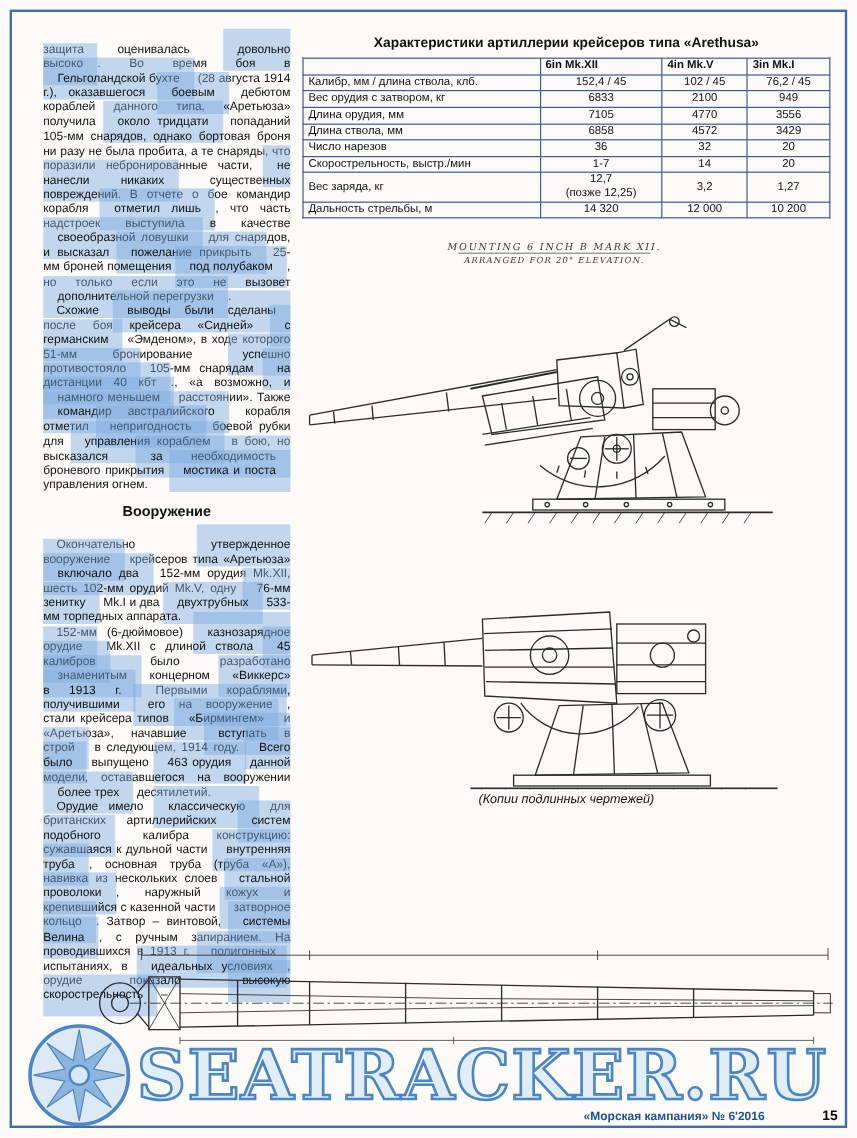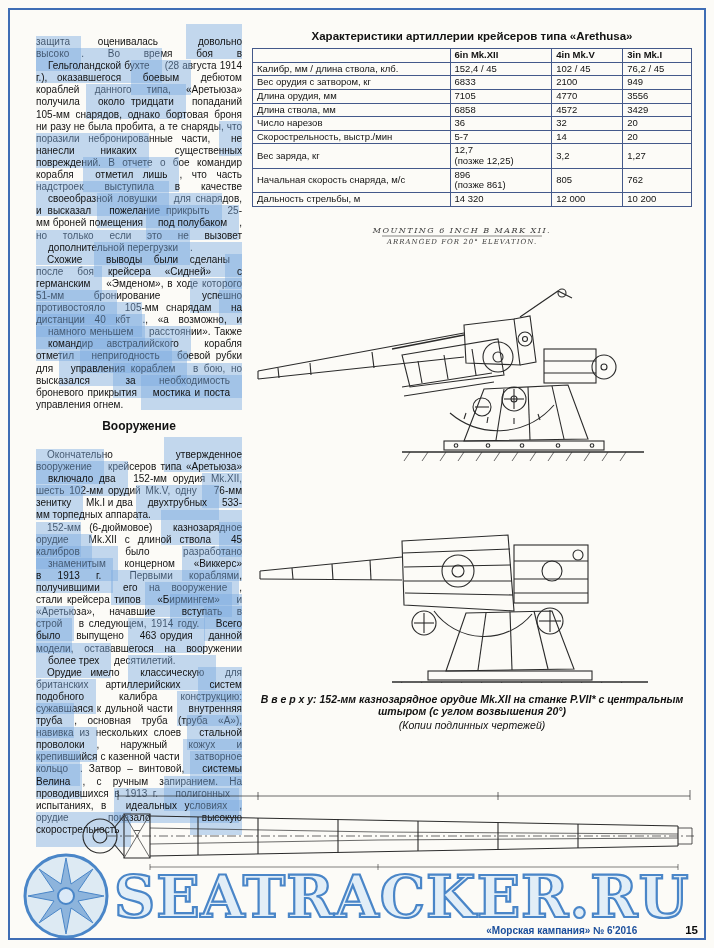--- a/index.html
+++ b/index.html
@@ -10,21 +10,21 @@
   .col-left p{text-indent:11px}
   .col-left p.noindent{text-indent:0}
   .col-left h3{text-align:center;font-size:12px;margin:9px 0 17px;text-indent:0;font-weight:bold}
   mark{background:rgba(125,170,225,.45);color:inherit;padding:12px}
   .col-right{position:absolute;left:252px;top:30px;width:440px;z-index:2}
   .tbl-title{text-align:center;font-weight:bold;font-size:11.5px;margin-bottom:6px}
   table.spec{width:100%;border-collapse:collapse;font-size:9.5px;line-height:1.12}
   .spec th,.spec td{border:1px solid #44598a;padding:1px 4px;white-space:pre-line;vertical-align:middle}
   .spec th{font-weight:bold;text-align:left}
   .spec th:first-child,.spec td.lbl{width:45%}
-  .spec td{}
+  .spec td{text-align:center}
   .spec td.lbl{text-align:left}
   .drawing{margin-top:14px}
   .caption{text-align:center;font-size:10.5px;font-style:italic;margin-top:10px}
   .caption.bold{font-weight:bold}
   .caption.tight{margin-top:2px}
   .barrel{position:absolute;left:78px;top:786px;z-index:2}
   .watermark{position:absolute;left:20px;top:850px;display:flex;align-items:center;z-index:6;pointer-events:none}
   .wm-text{font-family:"DejaVu Serif",serif;font-weight:bold;font-size:57px;line-height:1;letter-spacing:1px;
            color:rgba(200,226,248,.5);-webkit-text-stroke:2.2px #4a86c8;margin-left:2px}
   .footer{position:absolute;right:16px;bottom:12px;z-index:7;display:flex;align-items:baseline;gap:48px}
@@ -89,37 +89,30 @@
             <td>3429</td>
           </tr>
           <tr>
             <td class="lbl">Число нарезов</td>
             <td>36</td>
             <td>32</td>
             <td>20</td>
           </tr>
           <tr>
             <td class="lbl">Скорострельность, выстр./мин</td>
-            <td>5-7</td>
+            <td>1-7</td>
             <td>14</td>
             <td>20</td>
           </tr>
           <tr>
             <td class="lbl">Вес заряда, кг</td>
             <td>12,7
 (позже 12,25)</td>
             <td>3,2</td>
             <td>1,27</td>
-          </tr>
-          <tr>
-            <td class="lbl">Начальная скорость снаряда, м/с</td>
-            <td>896
-(позже 861)</td>
-            <td>805</td>
-            <td>762</td>
           </tr>
           <tr>
             <td class="lbl">Дальность стрельбы, м</td>
             <td>14 320</td>
             <td>12 000</td>
             <td>10 200</td>
           </tr>
         </tbody>
     </table>
 
@@ -224,21 +217,20 @@
           <line x1="234" y1="130" x2="226" y2="187"></line>
             <line x1="258" y1="129" x2="260" y2="187"></line>
             <line x1="282" y1="128" x2="296" y2="186"></line>
           <rect x="176" y="188" width="164" height="9"></rect>
           <line x1="140" y1="199" x2="396" y2="199" stroke-width="1.4"></line>
           <path d="M150,199 l-6,8 M170,199 l-6,8 M190,199 l-6,8 M210,199 l-6,8 M230,199 l-6,8 M250,199 l-6,8 M270,199 l-6,8 M290,199 l-6,8 M310,199 l-6,8 M330,199 l-6,8 M350,199 l-6,8 M370,199 l-6,8" stroke-width="0.7"></path>
         </g>
       </svg>
     </div>
 
-    <div class="caption bold">В в е р х у: 152-мм казнозарядное орудие Mk.XII на станке P.VII* с центральным штыром (с углом возвышения 20°)</div>
     <div class="caption tight">(Копии подлинных чертежей)</div>
   </div>
 
   <div class="barrel">
     <svg width="622" height="88" viewBox="0 0 622 88">
       <g class="sketch" stroke-width="1">
 
         <path d="M40,4 v10 M180,6 v8 M420,6 v8 M612,4 v10 M40,10 H612" stroke-width="0.7"></path>
 
         <circle cx="22" cy="50" r="17"></circle>

